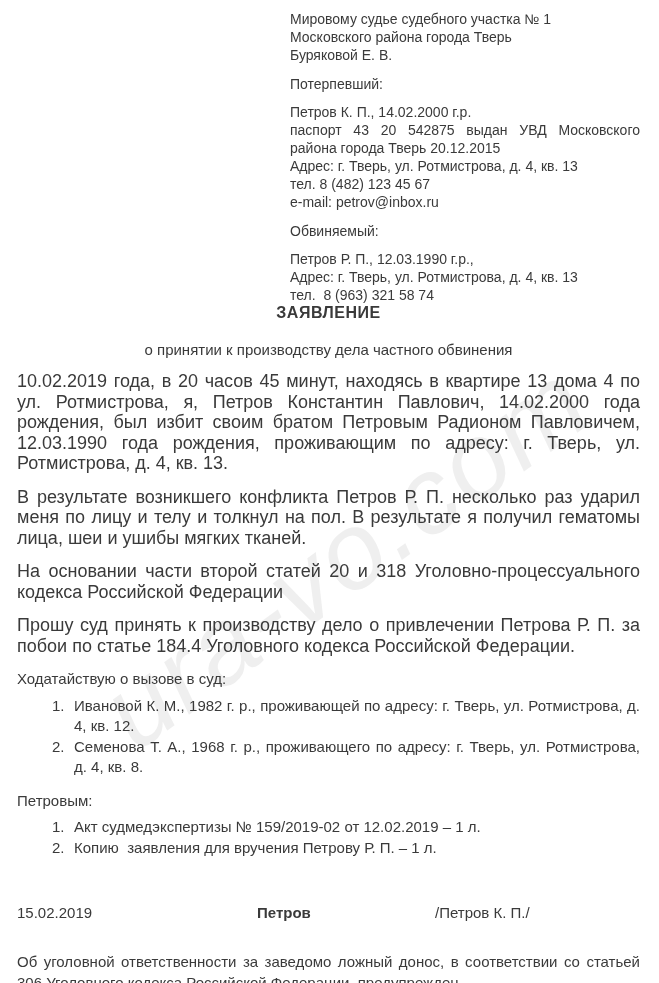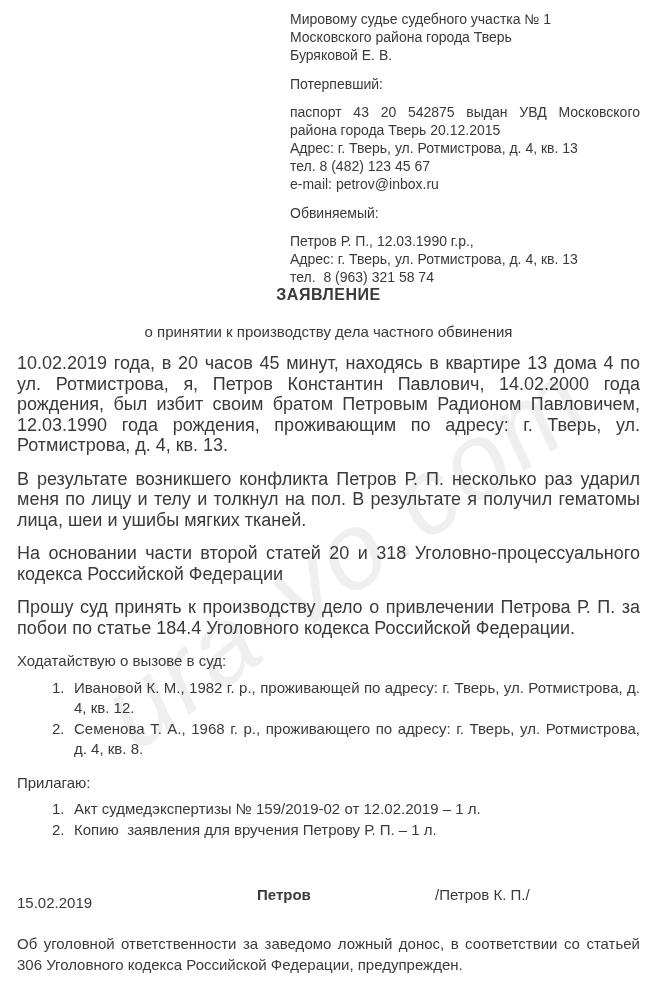--- a/index.html
+++ b/index.html
@@ -71,21 +71,21 @@
   }
   .numitem .marker { width: 22px; flex: 0 0 22px; }
   .numitem .itext { flex: 1; text-align: justify; }
   .numitem .itext.pre { white-space: pre-wrap; text-align: left; }
   .sigrow {
     position: relative;
     height: 21px;
     font-size: 15px;
   }
   .sigrow.first { margin-top: 46px; }
-  .sig-date { position: absolute; left: 0; top: 8px; }
+  .sig-date { position: absolute; left: 0; top: 0; }
   .sig-sign {
     position: absolute; left: 240px; top: 0;
     font-weight: bold; 
   }
   .sig-name { position: absolute; left: 418px; top: 0; }
   .warning {
     margin-top: 27px;
     font-size: 15px;
     line-height: 20.5px;
     text-align: justify;
@@ -100,20 +100,21 @@
 
   <div class="content">
 
     <div class="header-block">
       <div class="hline">Мировому судье судебного участка № 1</div>
       <div class="hline">Московского района города Тверь</div>
       <div class="hline">Буряковой Е. В.</div>
 
       <div class="hlabel">Потерпевший:</div>
 
+      <div class="hline">Петров К. П., 14.02.2000 г.р.</div>
       <div class="hline">паспорт 43 20 542875 выдан УВД Московского района города Тверь 20.12.2015</div>
       <div class="hline">Адрес: г. Тверь, ул. Ротмистрова, д. 4, кв. 13</div>
       <div class="hline pre">тел. 8 (482) 123 45 67</div>
       <div class="hline pre">e-mail: petrov@inbox.ru</div>
 
       <div class="hlabel">Обвиняемый:</div>
 
       <div class="hline">Петров Р. П., 12.03.1990 г.р.,</div>
       <div class="hline">Адрес: г. Тверь, ул. Ротмистрова, д. 4, кв. 13</div>
       <div class="hline pre">тел.  8 (963) 321 58 74</div>
@@ -133,21 +134,21 @@
       <div class="numitem">
         <span class="marker">1.</span>
         <span class="itext">Ивановой К. М., 1982 г. р., проживающей по адресу: г. Тверь, ул. Ротмистрова, д. 4, кв. 12.</span>
       </div>
       <div class="numitem">
         <span class="marker">2.</span>
         <span class="itext">Семенова Т. А., 1968 г. р., проживающего по адресу: г. Тверь, ул. Ротмистрова, д. 4, кв. 8.</span>
       </div>
     </div>
 
-    <div class="plainline">Прилагаю:</div>
+    <div class="plainline">Петровым:</div>
 
     <div class="numlist">
       <div class="numitem">
         <span class="marker">1.</span>
         <span class="itext pre">Акт судмедэкспертизы № 159/2019-02 от 12.02.2019 – 1 л.</span>
       </div>
       <div class="numitem">
         <span class="marker">2.</span>
         <span class="itext pre">Копию  заявления для вручения Петрову Р. П. – 1 л.</span>
       </div>

